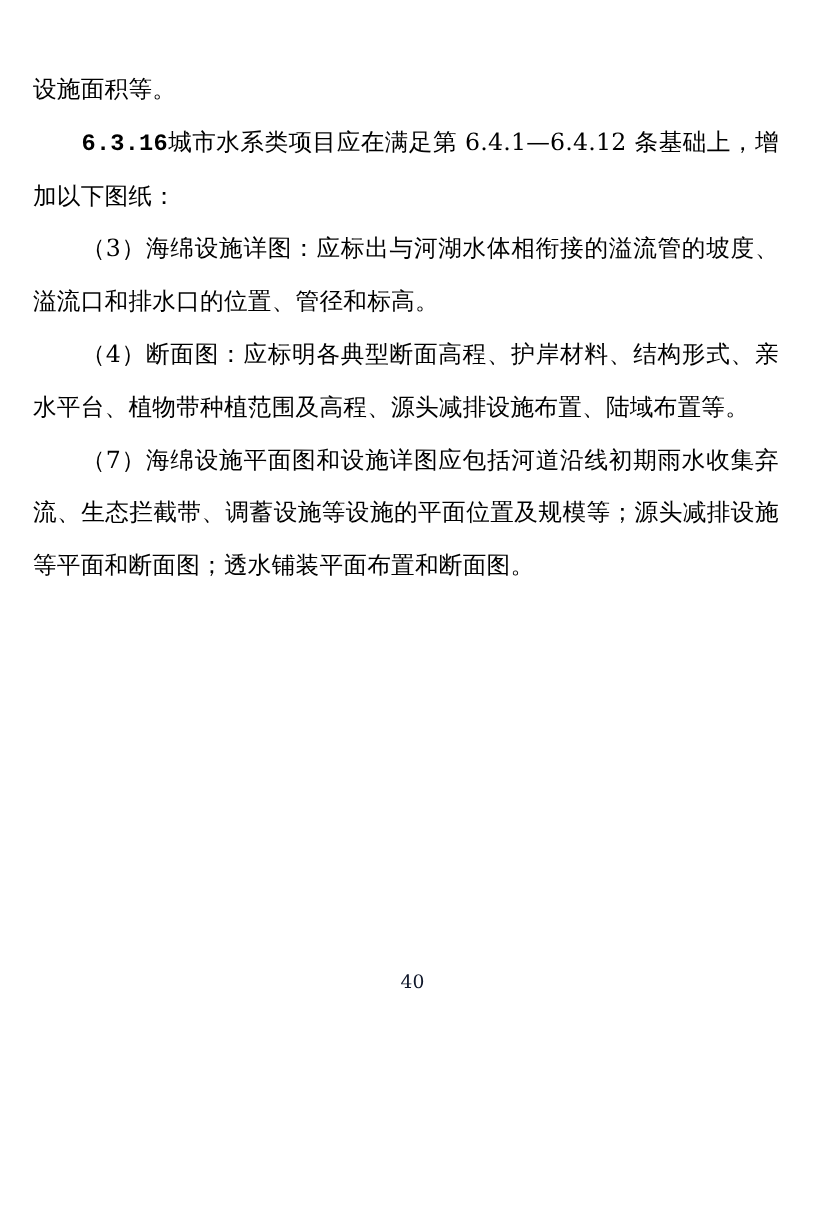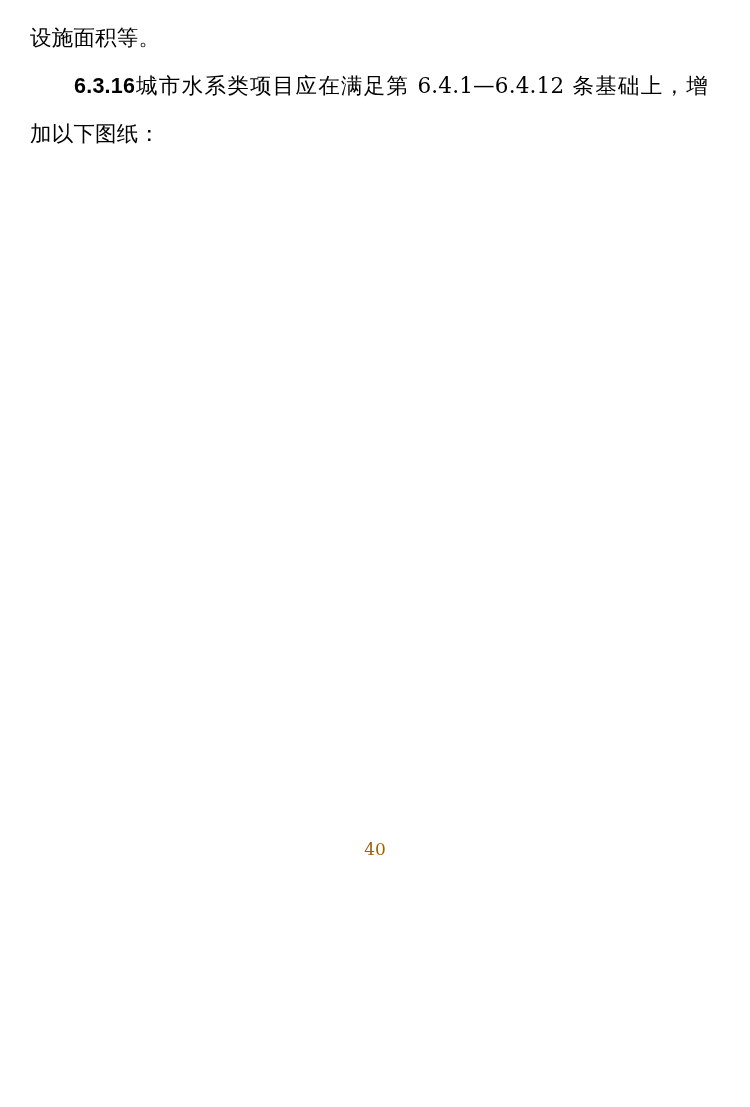--- a/index.html
+++ b/index.html
@@ -13,68 +13,72 @@
     position: relative;
     font-family: "DejaVu Serif", "Liberation Serif", serif;
     color: #000000;
   }
   .page {
     position: relative;
     width: 750px;
     height: 881px;
     box-sizing: border-box;
     padding: 14px 42px 0 30px;
+    margin-top: 44px;
   }
   .line {
     font-size: 21.5px;
     line-height: 48px;
     letter-spacing: 0.2px;
     text-align: justify;
     text-justify: inter-ideograph;
     white-space: pre-wrap;
   }
   .indent {
     text-indent: 2.05em;
   }
   .hang {
     text-indent: 0;
   }
   .num {
     font-weight: bold;
-    font-family: Liberation Sans, sans-serif;
+    font-family: Liberation Mono, monospace;
   }
   .para {
     margin: 0;
   }
   .footer {
     position: absolute;
     left: 0;
     right: 0;
     bottom: 22px;
     text-align: center;
     font-size: 17px;
     font-family: "DejaVu Serif", "Liberation Serif", serif;
-    color: #a16207;
+    color: #0f172a;
   }
   .spacer-block {
     height: 60px;
   }
 </style>
 </head>
 <body>
 
 <div class="page">
 
   <p class="line hang para">设施面积等。</p>
 
   <p class="line indent para"><span class="num">6.3.16</span><span>城市水系类项目应在满足第 6.4.1—6.4.12 条基础上，增加以下图纸：</span></p>
 
 
 
+  <p class="line indent para">（3）海绵设施详图：应标出与河湖水体相衔接的溢流管的坡度、溢流口和排水口的位置、管径和标高。</p>
+
+  <p class="line indent para">（4）断面图：应标明各典型断面高程、护岸材料、结构形式、亲水平台、植物带种植范围及高程、源头减排设施布置、陆域布置等。</p>
 
 
 
-
+  <p class="line indent para">（7）海绵设施平面图和设施详图应包括河道沿线初期雨水收集弃流、生态拦截带、调蓄设施等设施的平面位置及规模等；源头减排设施等平面和断面图；透水铺装平面布置和断面图。</p>
 
   <div class="spacer-block"></div>
 
   <div class="footer">40</div>
 </div>
 
 </body></html>

